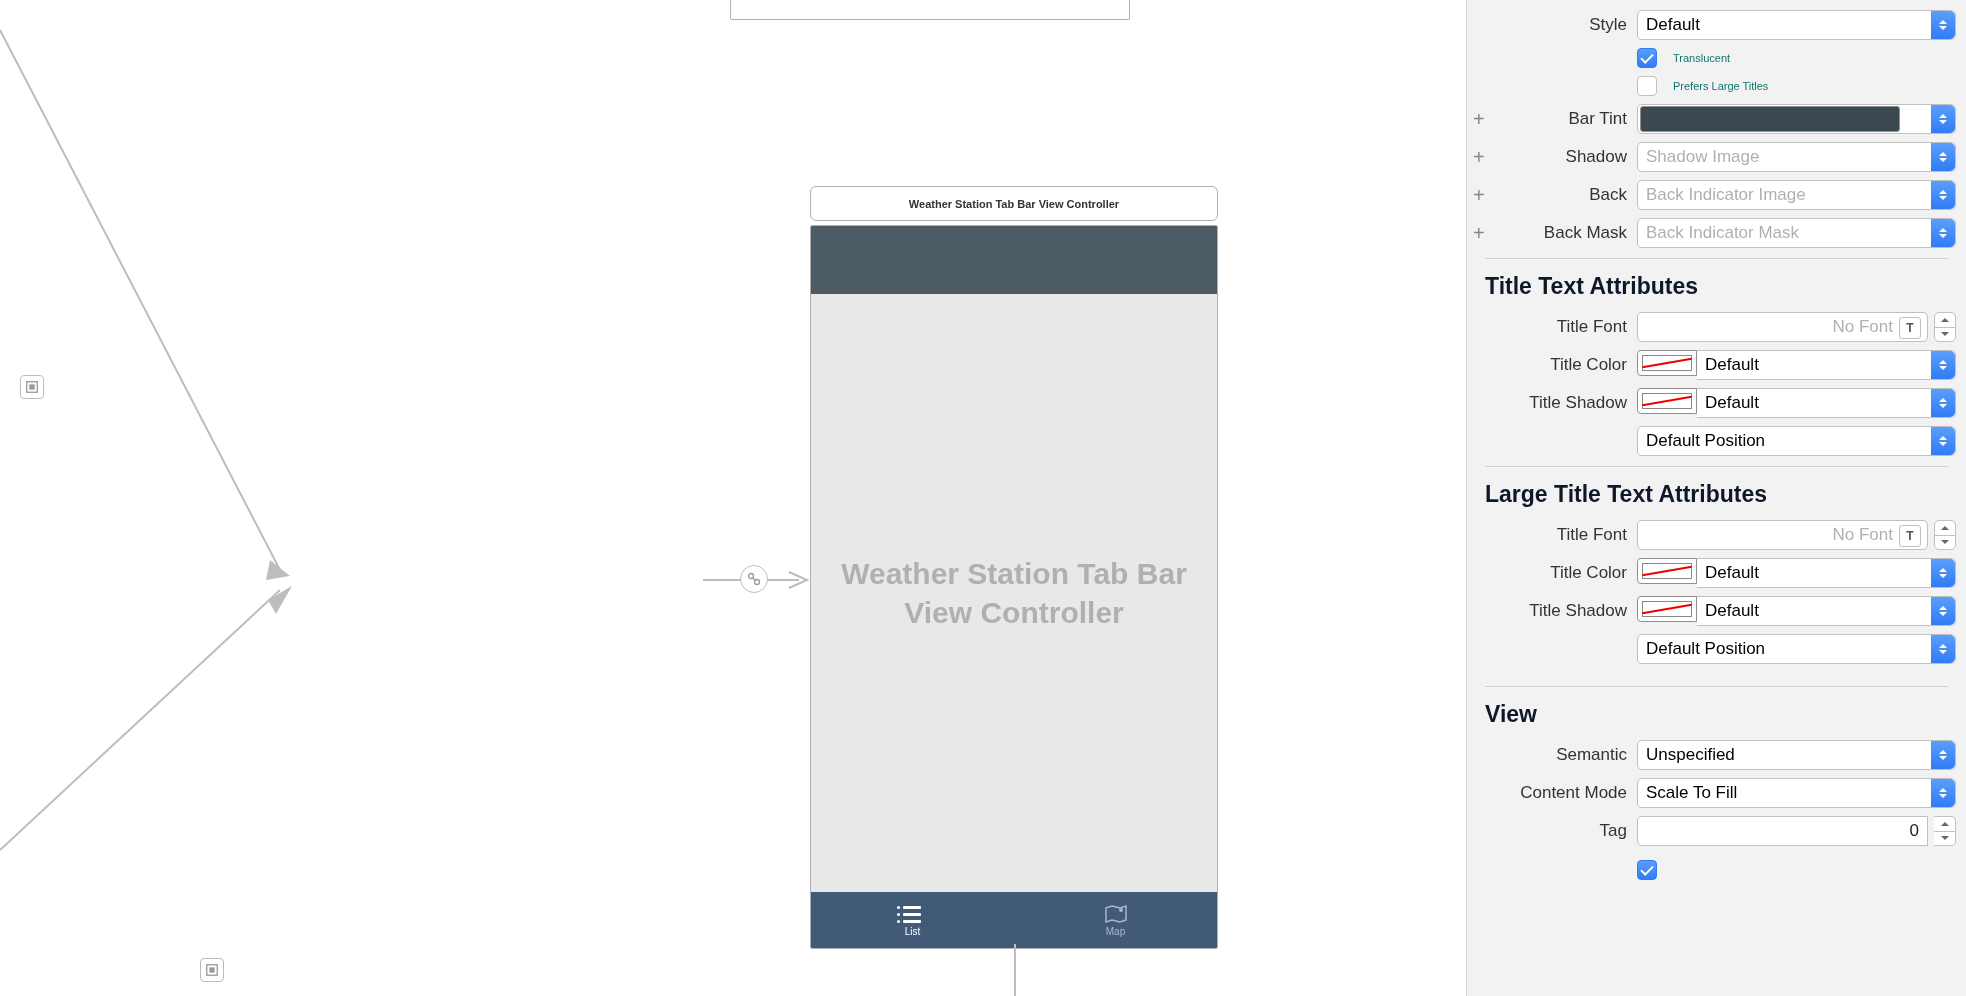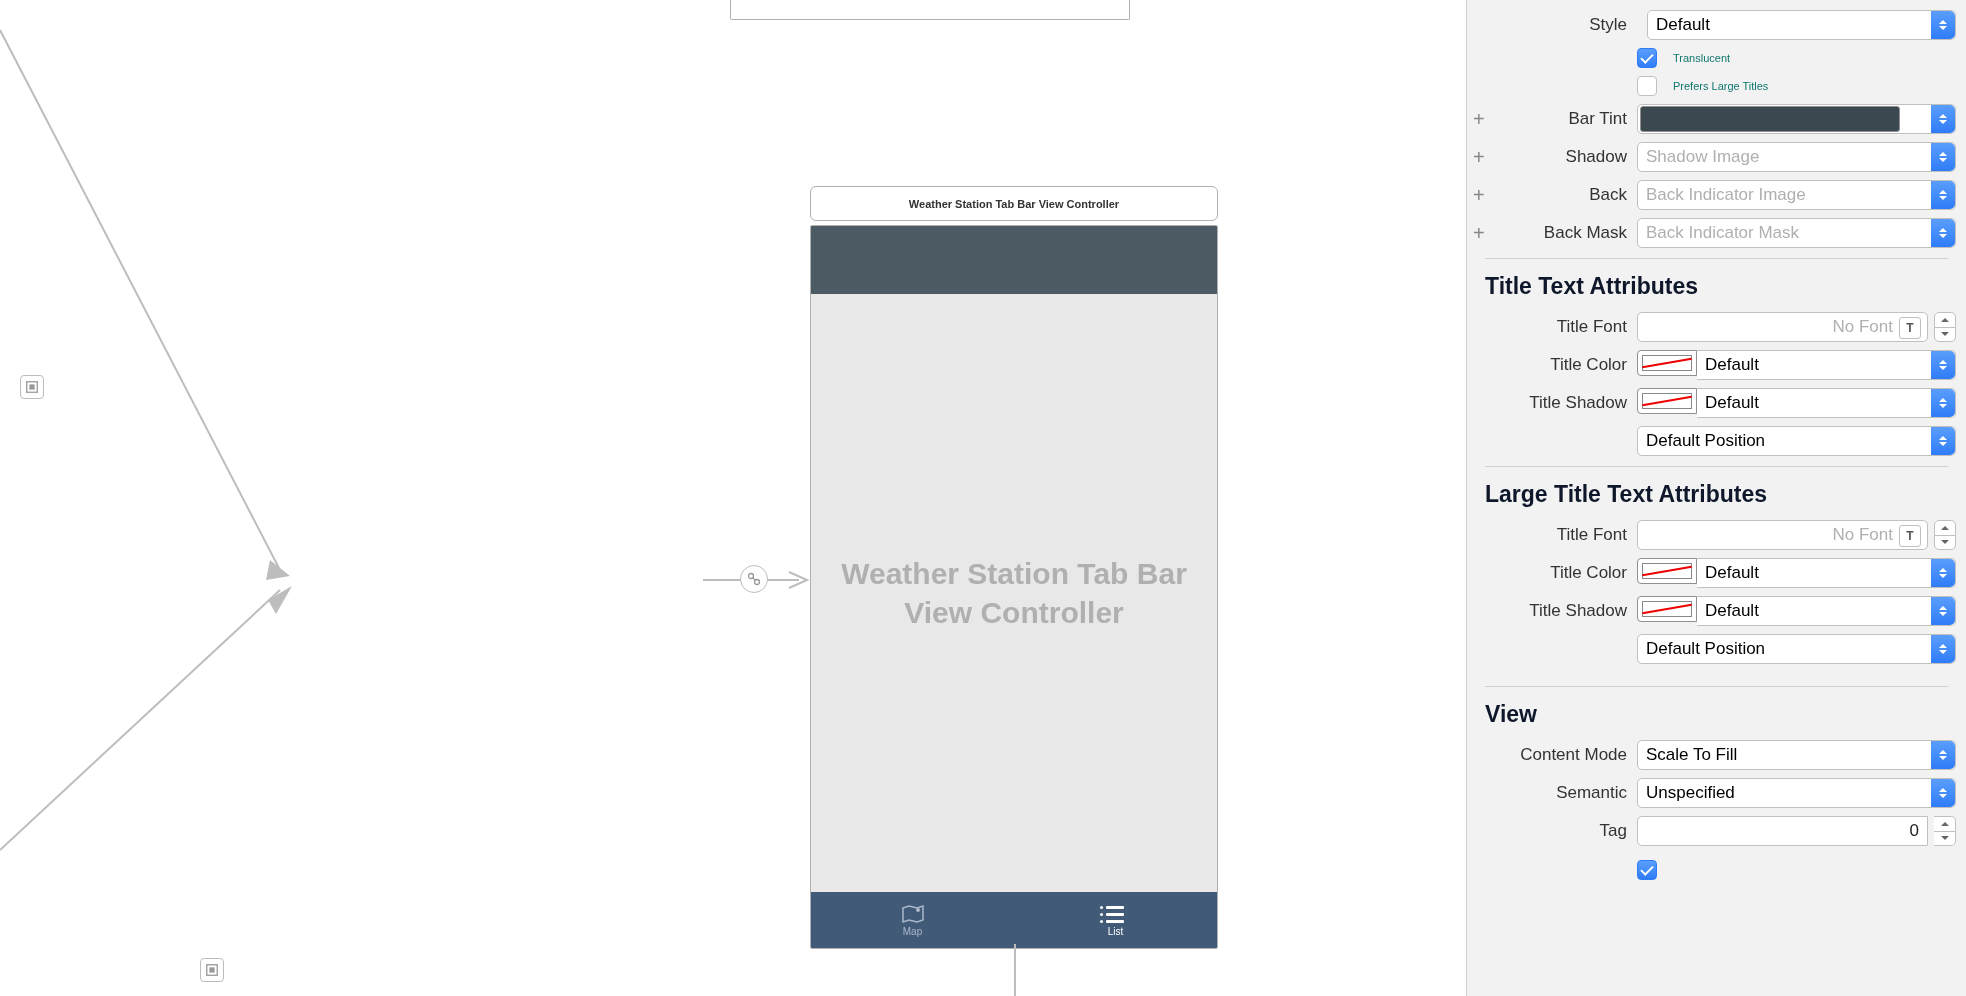--- a/index.html
+++ b/index.html
@@ -137,47 +137,47 @@
   <div class="scene" style="left:810px; top:186px; width:408px;">
     <div class="scene-titlebar">
       <span>Weather Station Tab Bar View Controller</span>
     </div>
     <div class="scene-body" style="height:724px;">
       <div class="navbar dark"></div>
       <div class="content-area">
         <div class="content-label">Weather Station Tab Bar View Controller</div>
       </div>
       <div class="tabbar">
+        <div class="tabbar-item active">
+          <span class="ticon list"></span>
+          <span class="tlabel">List</span>
+        </div>
         <div class="tabbar-item inactive">
           <span class="ticon map">
             <svg viewBox="0 0 24 20">
                 <path d="M2 4 L8 2 L16 4 L22 2 L22 16 L16 18 L8 16 L2 18 Z" fill="none" stroke="#aab8c8" stroke-width="1.5"></path>
                 <circle cx="17" cy="6" r="2" fill="#aab8c8"></circle>
               </svg>
           </span>
           <span class="tlabel" style="color:#aab8c8;">Map</span>
         </div>
-        <div class="tabbar-item active">
-          <span class="ticon list"></span>
-          <span class="tlabel">List</span>
-        </div>
       </div>
     </div>
   </div>
 
   <svg style="position:absolute;left:1010px;top:944px;width:10px;height:60px;pointer-events:none;">
     <line x1="5" y1="0" x2="5" y2="60" stroke="#bdbdbd" stroke-width="2"></line>
   </svg>
 
 </div>
 
 <div class="inspector">
   <div class="scrollthumb"></div>
 
-  <div class="insp-row" style="padding-top:10px;gap:10px;">
+  <div class="insp-row" style="padding-top:10px;">
     <div class="insp-label">Style</div>
     <div class="insp-control">
       <div class="select">
         <span>Default</span>
         <span class="arrows"></span>
       </div>
     </div>
   </div>
 
   <div class="insp-row">
@@ -346,34 +346,34 @@
         <span class="arrows"></span>
       </div>
     </div>
   </div>
 
   <div class="section-divider" style="margin-top:18px;"></div>
 
   <div class="section-header">View</div>
 
   <div class="insp-row">
+    <div class="insp-label">Semantic</div>
+    <div class="insp-control">
+      <div class="select">
+        <span>Unspecified</span>
+        <span class="arrows"></span>
+      </div>
+    </div>
+  </div>
+
+  <div class="insp-row">
     <div class="insp-label">Content Mode</div>
     <div class="insp-control">
       <div class="select">
         <span>Scale To Fill</span>
-        <span class="arrows"></span>
-      </div>
-    </div>
-  </div>
-
-  <div class="insp-row">
-    <div class="insp-label">Semantic</div>
-    <div class="insp-control">
-      <div class="select">
-        <span>Unspecified</span>
         <span class="arrows"></span>
       </div>
     </div>
   </div>
 
   <div class="insp-row">
     <div class="insp-label">Tag</div>
     <div class="insp-control num-stepper-group">
       <div class="num-input">
         <span>0</span>

